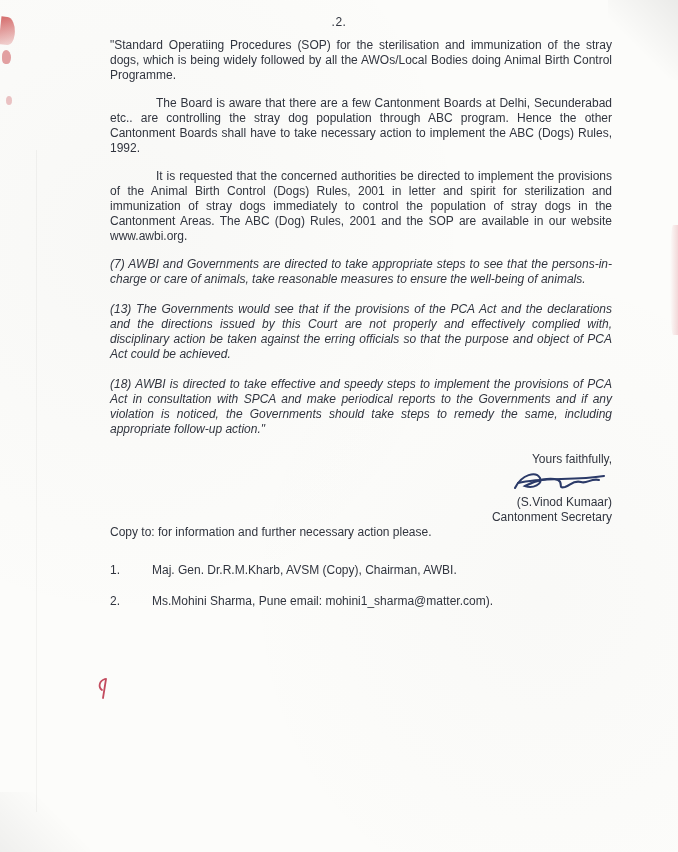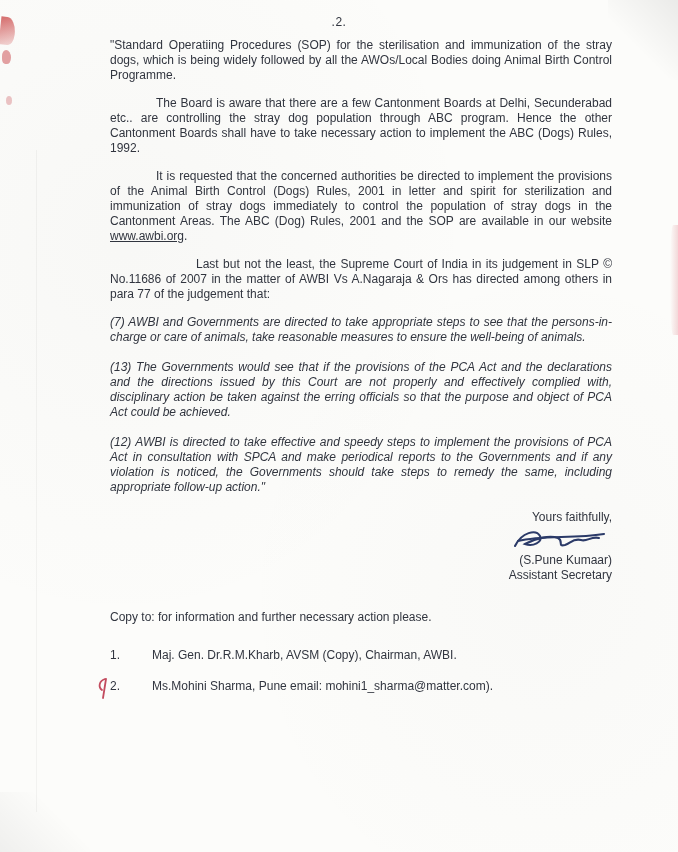--- a/index.html
+++ b/index.html
@@ -32,27 +32,27 @@
     text-align: justify;
   }
   .content p { margin: 0 0 13px 0; }
   .indent { text-indent: 46px; }
   .indent-lg { text-indent: 86px; }
   .quote {
     margin-left: 53px;
     font-style: italic;
     margin-bottom: 15px !important;
   }
-  .link { text-decoration: underline; }
+  .link { }
   .signoff {
     text-align: right;
     line-height: 15px;
   }
   .signature-svg { display: block; margin: 1px 4px 1px auto; }
-  .copy-section { margin-top: 27px; text-align: left; }
+  .copy-section { text-align: left; }
   .copy-row { display: flex; margin-top: 16px; }
   .copy-row.first { margin-top: 23px; }
   .copy-num { flex: 0 0 42px; }
   
   .artifact { position: absolute; pointer-events: none; }
   .art-tl-1 {
     left: 0; top: 17px; width: 15px; height: 28px;
     background: linear-gradient(160deg, rgba(200,60,60,0.75), rgba(220,120,120,0.25));
     border-radius: 0 60% 40% 0; transform: rotate(6deg);
   }
@@ -102,37 +102,36 @@
 
   <div class="content">
 
     <p>"Standard Operatiing Procedures (SOP) for the sterilisation and immunization of the stray dogs, which is being widely followed by all the AWOs/Local Bodies doing Animal Birth Control Programme.</p>
 
 
     <p class="indent">The Board is aware that there are a few Cantonment Boards at Delhi, Secunderabad etc.. are controlling the stray dog population through ABC program. Hence the other Cantonment Boards shall have to take necessary action to implement the ABC (Dogs) Rules, 1992.</p>
 
     <p class="indent"><span>It is requested that the concerned authorities be directed to implement the provisions of the Animal Birth Control (Dogs) Rules, 2001 in letter and spirit for sterilization and immunization of stray dogs immediately to control the population of stray dogs in the Cantonment Areas. The ABC (Dog) Rules, 2001 and the SOP are available in our website </span><span class="link">www.awbi.org</span><span>.</span></p>
 
-    <p class="indent-lg">Last but not the least, the Supreme Court of India in its judgement in SLP © No.11686 of 2007 in the matter of AWBI Vs A.Nagaraja &amp; Ors has directed among others in para 77 of the judgement that:</p>
 
     <p class="quote">(7) AWBI and Governments are directed to take appropriate steps to see that the persons-in-charge or care of animals, take reasonable measures to ensure the well-being of animals.</p>
     <p class="quote">(13) The Governments would see that if the provisions of the PCA Act and the declarations and the directions issued by this Court are not properly and effectively complied with, disciplinary action be taken against the erring officials so that the purpose and object of PCA Act could be achieved.</p>
-    <p class="quote">(12) AWBI is directed to take effective and speedy steps to implement the provisions of PCA Act in consultation with SPCA and make periodical reports to the Governments and if any violation is noticed, the Governments should take steps to remedy the same, including appropriate follow-up action."</p>
+    <p class="quote">(18) AWBI is directed to take effective and speedy steps to implement the provisions of PCA Act in consultation with SPCA and make periodical reports to the Governments and if any violation is noticed, the Governments should take steps to remedy the same, including appropriate follow-up action."</p>
 
 
     <div class="signoff">
       <div>Yours faithfully,</div>
       <svg class="signature-svg" width="100" height="26" viewBox="0 0 100 26">
         <g fill="none" stroke="#2b3a68" stroke-width="2.1" stroke-linecap="round">
           <path d="M7 20 C14 6 28 3 32 10 C35 16 25 21 17 18 C28 12 42 9 50 12 C56 15 49 21 57 19 C63 17 65 12 73 14 C79 16 83 10 91 12"></path>
           <path d="M10 15 C35 9 65 13 96 8"></path>
         </g>
       </svg>
-      <div>(S.Pune Kumaar)</div>
-      <div>Assistant Secretary</div>
+      <div>(S.Vinod Kumaar)</div>
+      <div>Cantonment Secretary</div>
     </div>
 
     <div class="copy-section">
       <div>Copy to: for information and further necessary action please.</div>
       <div class="copy-row first">
         <span class="copy-num">1.</span>
         <span>Maj. Gen. Dr.R.M.Kharb, AVSM (Copy), Chairman, AWBI.</span>
       </div>
       <div class="copy-row">
         <span class="copy-num">2.</span>

